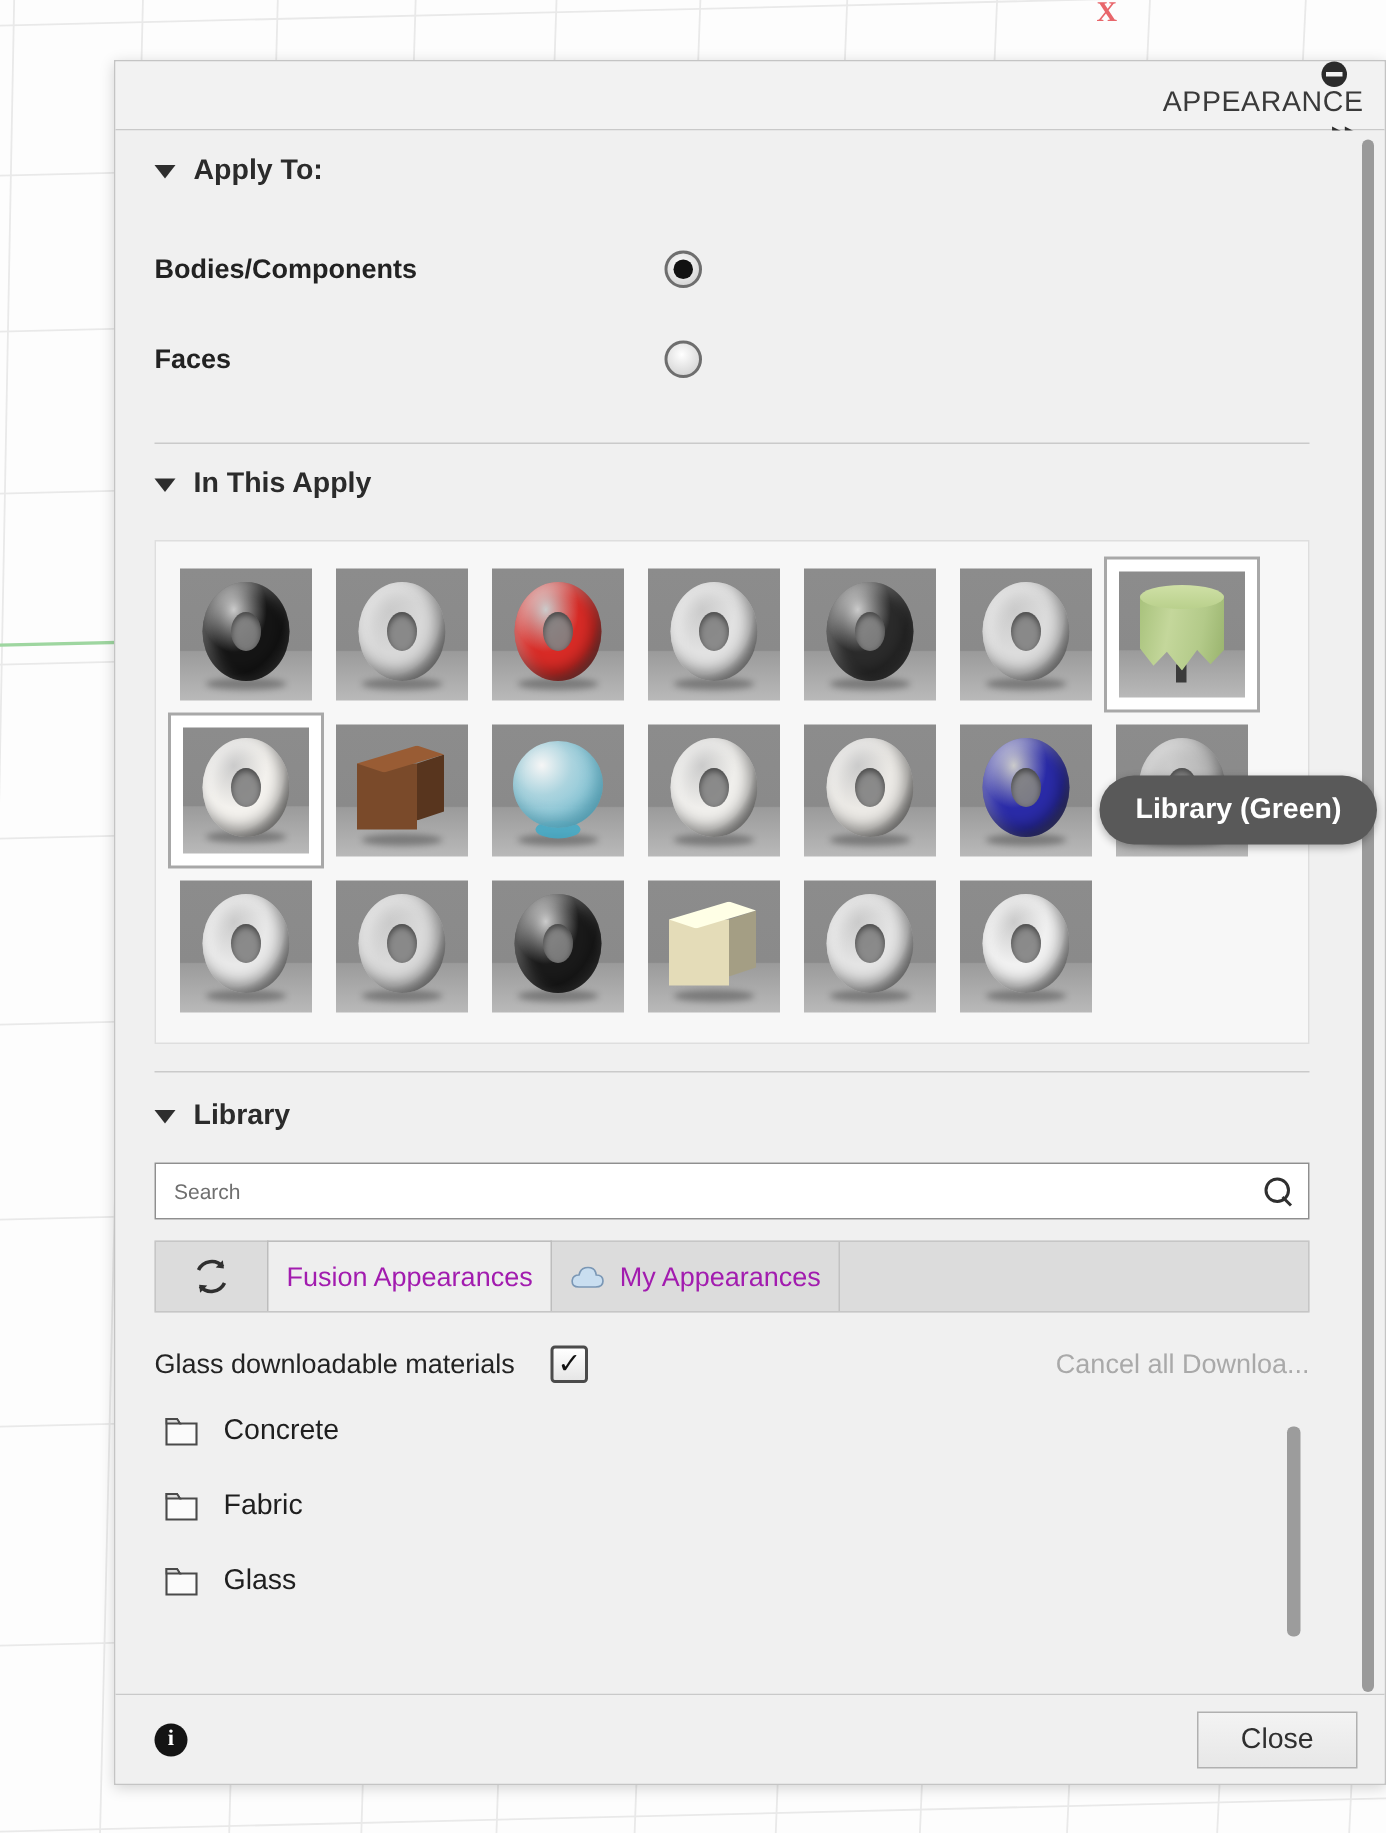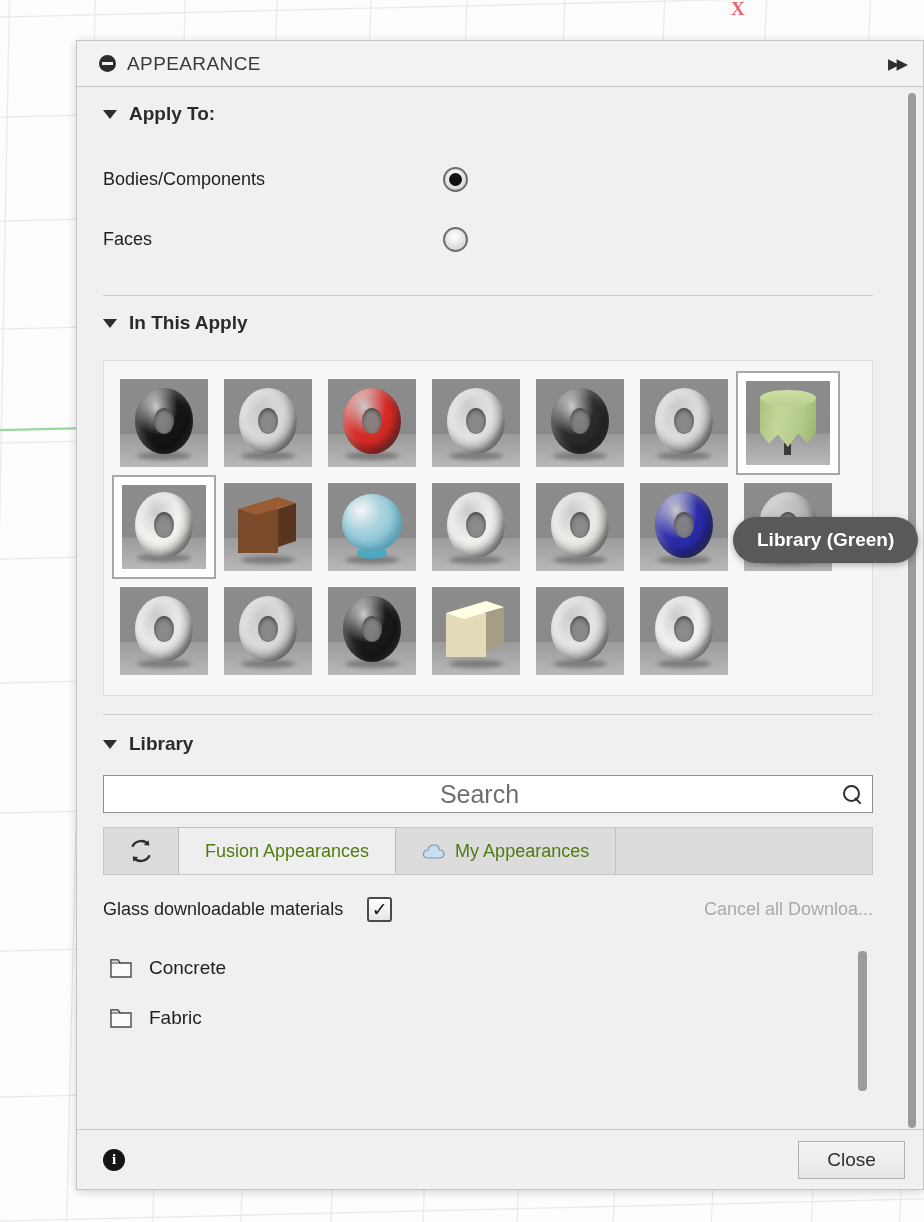--- a/index.html
+++ b/index.html
@@ -30,22 +30,23 @@
     border: 1px solid #c4c4c4;
     box-shadow: 0 2px 9px rgba(0,0,0,0.17);
     display: flex; flex-direction: column;
   }
 
   
   #dialog-titlebar {
     height: 46px; min-height: 46px;
     background: #f2f2f2;
     border-bottom: 1px solid #c9c9c9;
-    display: flex; align-items: center;
+    display: flex; align-items: flex-end;
     padding: 0 14px 0 22px;
+    flex-direction: column;
   }
   .minus-circle {
     width: 17px; height: 17px; border-radius: 50%;
     background: #2b2b2b; position: relative;
     margin-right: 11px; flex: 0 0 auto;
   }
   .minus-circle::after {
     content: ""; position: absolute;
     left: 3px; top: 7px; width: 11px; height: 2.5px;
     background: #f2f2f2;
@@ -95,21 +96,21 @@
   }
   .divider {
     height: 1px; background: #cacaca;
     margin: 4px 26px 0 26px;
   }
 
   
   #apply-to-rows { padding: 8px 0 22px 0; }
   .radio-row {
     display: flex; align-items: center;
-    height: 60px; padding-left: 26px;
+    height: 60px; padding-left: 26px; font-weight: bold;
   }
   .radio-label { font-size: 18px; color: #222; width: 340px; }
   .radio {
     width: 25px; height: 25px; border-radius: 50%;
     border: 2px solid #6e6e6e;
     background: radial-gradient(circle at 45% 35%, #ffffff 0%, #d8d8d8 75%, #c6c6c6 100%);
     display: flex; align-items: center; justify-content: center;
   }
   .radio.checked::after {
     content: ""; width: 13px; height: 13px;
@@ -224,21 +225,21 @@
   #search-row { margin: 4px 26px 0 26px; }
   #search-box {
     height: 38px; background: #ffffff;
     border: 1px solid #8f8f8f;
     display: flex; align-items: center;
     padding: 0 10px 0 12px;
   }
   #search-input {
     flex: 1; border: none; outline: none;
     font-family: "Liberation Sans", sans-serif;
-    font-size: 25px; color: #3d3d3d; background: transparent; text-align: center;
+    font-size: 14px; color: #3d3d3d; background: transparent;
   }
   #search-input::placeholder { color: #6f6f6f; }
   .magnifier {
     width: 19px; height: 19px; position: relative; flex: 0 0 auto;
   }
   .magnifier::before {
     content: ""; position: absolute; left: 0; top: 0;
     width: 13px; height: 13px; border: 2px solid #2f2f2f; border-radius: 50%;
   }
   .magnifier::after {
@@ -254,22 +255,22 @@
     background: #dcdcdc;
     border: 1px solid #c6c6c6;
     display: flex; align-items: stretch;
   }
   #refresh-cell {
     width: 74px; display: flex; align-items: center; justify-content: center;
   }
   .refresh-icon { width: 26px; height: 26px; }
   .tab {
     display: flex; align-items: center; gap: 9px;
-    padding: 0 26px;
-    font-size: 18px; color: #4d7c0f;
+    padding: 0 12px;
+    font-size: 18px; color: #a21caf;
     border-right: 1px solid #c2c2c2;
   }
   .tab.active {
     background: #eeeeee;
     border: 1px solid #bdbdbd; border-bottom: none;
     margin-top: -1px;
   }
   .tab.plain { border-right: none; }
   .cloud-icon { width: 24px; height: 18px; flex: 0 0 auto; }
 
@@ -289,21 +290,21 @@
   #cancel-downloads {
     margin-left: auto; font-size: 18px; color: #a9a9a9;
   }
 
   
   #folder-list-wrap {
     margin: 0 26px 0 26px; position: relative;
     height: 150px; overflow: hidden;
   }
   .folder-row {
-    display: flex; align-items: center;
+    display: flex; align-items: flex-start;
     height: 50px; padding-left: 6px;
   }
   .folder-icon {
     width: 24px; height: 22px; margin-right: 16px; flex: 0 0 auto;
   }
   .folder-label { font-size: 19px; color: #1f1f1f; }
   #folder-scrollbar-thumb {
     position: absolute; right: 6px; top: 8px;
     width: 9px; height: 140px;
     background: #9c9c9c; border-radius: 4px;
@@ -595,20 +596,27 @@
             </svg>
             <span class="folder-label">Concrete</span>
           </div>
           <div class="folder-row">
             <svg class="folder-icon" viewBox="0 0 24 22">
               <path d="M2 3 H9 L11 6 H22 V20 H2 Z" fill="#fbfbfb" stroke="#4a4a4a" stroke-width="1.4"></path>
               <path d="M2 3 H9 L11 6 H2 Z" fill="#dedede" stroke="#4a4a4a" stroke-width="1.2"></path>
             </svg>
             <span class="folder-label">Fabric</span>
           </div>
+          <div class="folder-row">
+            <svg class="folder-icon" viewBox="0 0 24 22">
+              <path d="M2 3 H9 L11 6 H22 V20 H2 Z" fill="#fbfbfb" stroke="#4a4a4a" stroke-width="1.4"></path>
+              <path d="M2 3 H9 L11 6 H2 Z" fill="#dedede" stroke="#4a4a4a" stroke-width="1.2"></path>
+            </svg>
+            <span class="folder-label">Glass</span>
+          </div>
           <div id="folder-scrollbar-thumb"></div>
         </div>
       </div>
 
     </div>
 
     <div id="dialog-scrollbar-track">
       <div id="dialog-scrollbar-thumb"></div>
     </div>
   </div>

